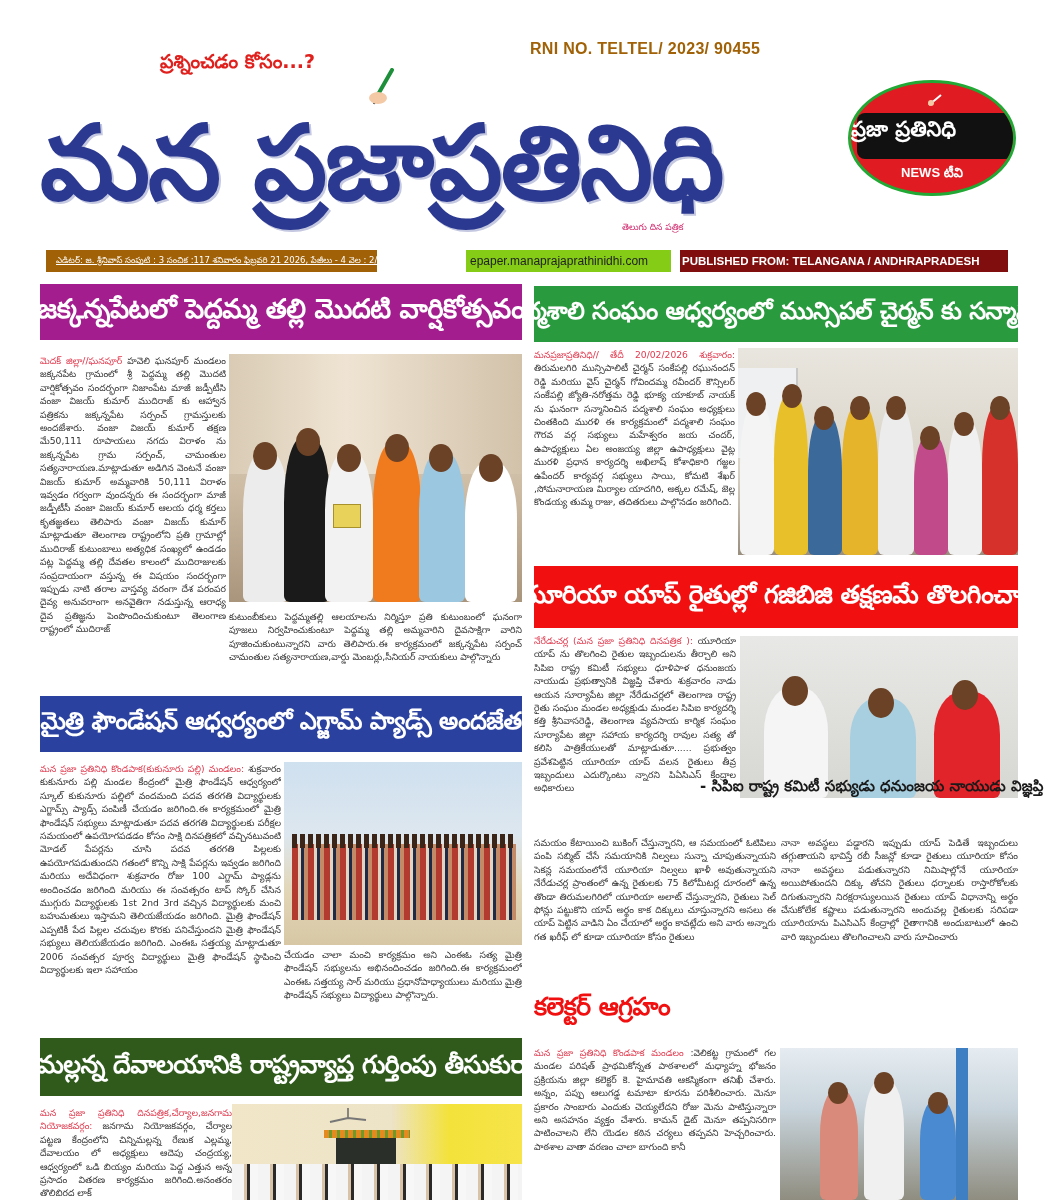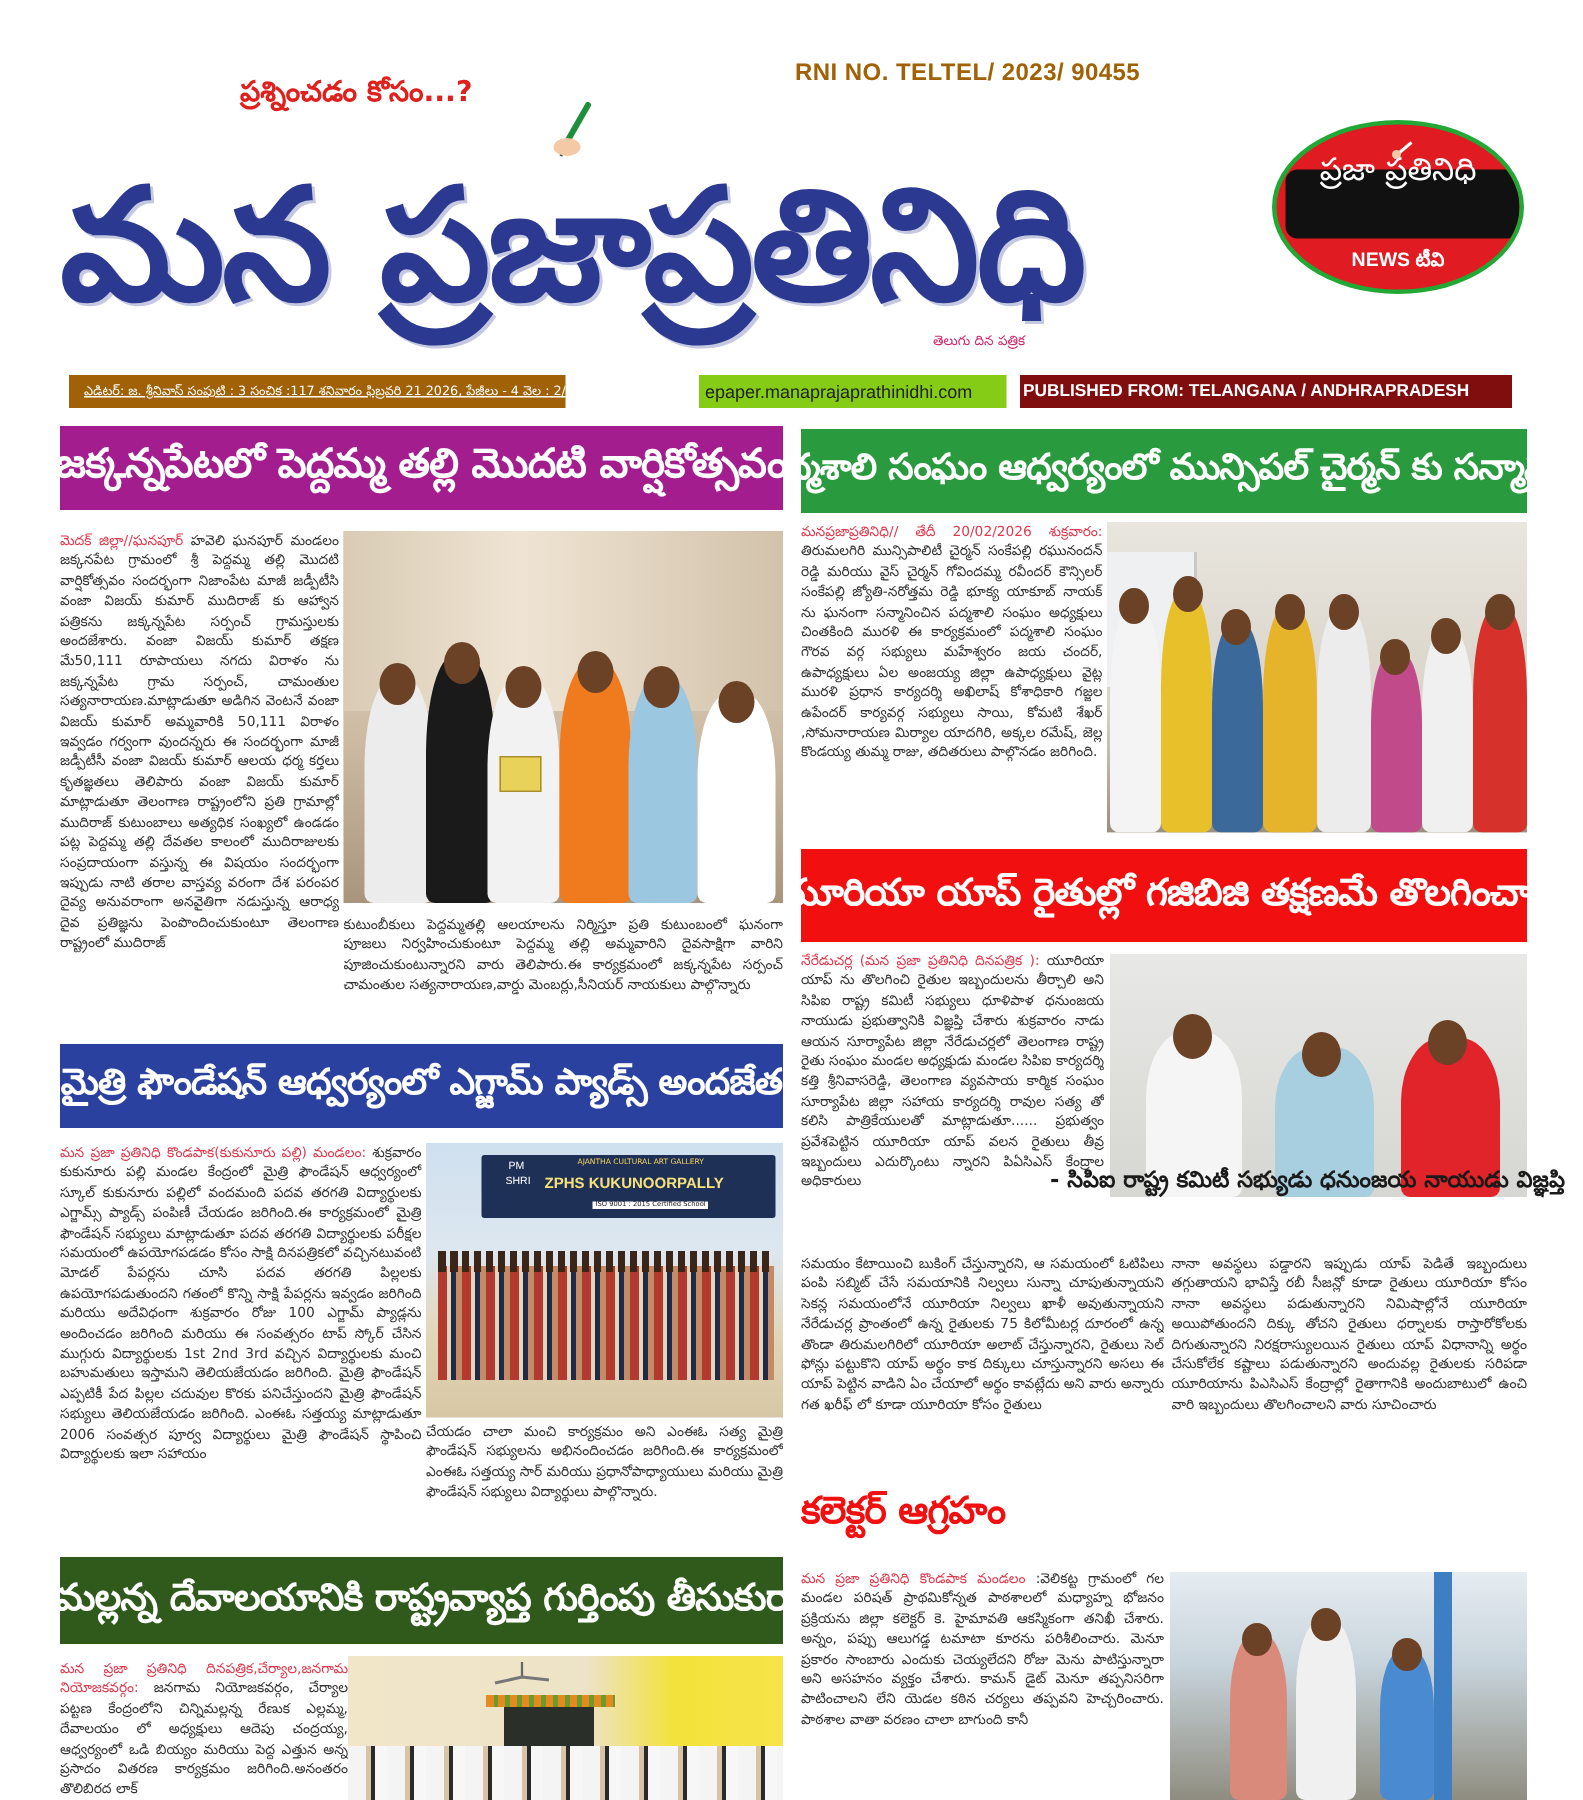--- a/index.html
+++ b/index.html
@@ -11,21 +11,21 @@
   .rni { position: absolute; left: 530px; top: 40px; font-family: "Liberation Sans", sans-serif; font-weight: bold; font-size: 16px; color: #a16207; letter-spacing: 0.3px; }
   .pen { position: absolute; left: 362px; top: 68px; width: 40px; height: 42px; }
   .title-main { position: absolute; left: 40px; top: 88px; width: 790px; height: 150px; display: flex; align-items: center;
     font-family: "DejaVu Sans", sans-serif; font-weight: bold; font-size: 104px; color: #2b3990;
     letter-spacing: -2px; line-height: 1; white-space: nowrap;
     text-shadow: 2px 2px 0 #c4c8e0, -1px -1px 0 #ffffff; text-align: center; }
   .title-sub { position: absolute; left: 622px; top: 222px; font-size: 9px; color: #d1266b; }
 
   .logo { position: absolute; left: 848px; top: 80px; width: 168px; height: 116px; border-radius: 50%; background: #e11b22; border: 3px solid #22a834; overflow: hidden; }
   .logo-band { position: absolute; left: 6px; top: 30px; width: 156px; height: 46px; background: #111; border-radius: 8px; }
-  .logo-text { position: absolute; left: 0; top: 18px; width: 100%; text-align: center; color: #ffffff; font-weight: normal; font-size: 21px; white-space: nowrap; }
+  .logo-text { position: absolute; left: 0; top: 34px; width: 100%; text-align: left; color: #ffffff; font-weight: bold; font-size: 21px; white-space: nowrap; }
   .logo-news { position: absolute; left: 0; top: 82px; width: 100%; text-align: center; color: #ffffff; font-family: "Liberation Sans", sans-serif; font-weight: bold; font-size: 13px; }
   .logo-pen { position: absolute; left: 76px; top: 10px; width: 16px; height: 14px; }
 
   .info-bar { position: absolute; top: 250px; height: 22px; display: flex; align-items: center; white-space: nowrap; overflow: hidden; }
   .bar-editor { left: 46px; width: 331px; background: #a16207; color: #ffffff; font-size: 8.5px; padding-left: 10px; text-decoration: underline; }
   .bar-url { left: 466px; width: 205px; background: #84cc16; color: #222; font-family: "Liberation Sans", sans-serif; font-size: 12px; padding-left: 4px; }
   .bar-pub { left: 680px; width: 328px; background: #800e0e; color: #ffffff; font-family: "Liberation Sans", sans-serif; font-weight: bold; font-size: 11.5px; padding-left: 2px; }
 
   
   .banner { position: absolute; display: flex; align-items: center; justify-content: center; color: #ffffff; font-weight: bold; white-space: nowrap; overflow: hidden; letter-spacing: -0.5px; }
@@ -160,27 +160,20 @@
 <article>
   <div class="banner" style="left:40px; top:696px; width:482px; height:56px; background:#2a41a0; font-size:24px;">
     <span>మైత్రి ఫౌండేషన్ ఆధ్వర్యంలో ఎగ్జామ్ ప్యాడ్స్ అందజేత</span>
   </div>
   <div class="body-text" style="left:40px; top:762px; width:241px; height:262px;">
     <span class="dateline">మన ప్రజా ప్రతినిధి కొండపాక(కుకునూరు పల్లి) మండలం:</span>
     <span>శుక్రవారం కుకునూరు పల్లి మండల కేంద్రంలో మైత్రి ఫౌండేషన్ ఆధ్వర్యంలో స్కూల్ కుకునూరు పల్లిలో వందమంది పదవ తరగతి విద్యార్థులకు ఎగ్జామ్స్ ప్యాడ్స్ పంపిణీ చేయడం జరిగింది.ఈ కార్యక్రమంలో మైత్రి ఫౌండేషన్ సభ్యులు మాట్లాడుతూ పదవ తరగతి విద్యార్థులకు పరీక్షల సమయంలో ఉపయోగపడడం కోసం సాక్షి దినపత్రికలో వచ్చినటువంటి మోడల్ పేపర్లను చూసి పదవ తరగతి పిల్లలకు ఉపయోగపడుతుందని గతంలో కొన్ని సాక్షి పేపర్లను ఇవ్వడం జరిగింది మరియు అదేవిధంగా శుక్రవారం రోజు 100 ఎగ్జామ్ ప్యాడ్లను అందించడం జరిగింది మరియు ఈ సంవత్సరం టాప్ స్కోర్ చేసిన ముగ్గురు విద్యార్థులకు 1st 2nd 3rd వచ్చిన విద్యార్థులకు మంచి బహుమతులు ఇస్తామని తెలియజేయడం జరిగింది. మైత్రి ఫౌండేషన్ ఎప్పటికీ పేద పిల్లల చదువుల కొరకు పనిచేస్తుందని మైత్రి ఫౌండేషన్ సభ్యులు తెలియజేయడం జరిగింది. ఎంఈఓ సత్తయ్య మాట్లాడుతూ 2006 సంవత్సర పూర్వ విద్యార్థులు మైత్రి ఫౌండేషన్ స్థాపించి విద్యార్థులకు ఇలా సహాయం</span>
   </div>
   <div class="img-box" style="left:284px; top:762px; width:238px; height:183px; background:#c9d7e6;">
     <div class="scene" style="background:linear-gradient(180deg,#cfe0ef 0%,#dde7ef 40%,#e2d6b8 70%,#d7c7a4 100%);"></div>
-    <div style="position:absolute; left:37px; top:8px; width:196px; height:42px; background:#1f3057; border-radius:2px;">
-      <div style="position:absolute; left:64px; top:2px; font-size:5px; color:#f4d35e; white-space:nowrap;">AJANTHA CULTURAL ART GALLERY</div>
-      <div style="position:absolute; left:18px; top:4px; font-size:7px; color:#ffffff; font-family:'Liberation Sans',sans-serif;">PM</div>
-      <div style="position:absolute; left:16px; top:14px; font-size:7px; color:#ffffff; font-family:'Liberation Sans',sans-serif;">SHRI</div>
-      <div style="position:absolute; left:42px; top:14px; font-size:10px; font-weight:bold; color:#f6e27a; white-space:nowrap; font-family:'Liberation Sans',sans-serif;">ZPHS KUKUNOORPALLY</div>
-      <div style="position:absolute; left:74px; top:31px; font-size:4.5px; color:#111; background:#ffffff; padding:0 2px; white-space:nowrap;">ISO 9001 : 2015 Certified School</div>
-    </div>
     <div style="position:absolute; left:8px; top:82px; width:224px; height:76px; background:repeating-linear-gradient(90deg,#b23a2e 0 6px,#e3d3c0 6px 9px,#1f2a44 9px 12px,#c28a66 12px 16px);"></div>
     <div style="position:absolute; left:8px; top:72px; width:224px; height:14px; background:repeating-linear-gradient(90deg,#3a2518 0 5px,transparent 5px 8px);"></div>
   </div>
   <div class="body-text" style="left:284px; top:948px; width:238px; height:70px;">
     <span>చేయడం చాలా మంచి కార్యక్రమం అని ఎంఈఓ సత్య మైత్రి ఫౌండేషన్ సభ్యులను అభినందించడం జరిగింది.ఈ కార్యక్రమంలో ఎంఈఓ సత్తయ్య సార్ మరియు ప్రధానోపాధ్యాయులు మరియు మైత్రి ఫౌండేషన్ సభ్యులు విద్యార్థులు పాల్గొన్నారు.</span>
   </div>
 </article>
 
 <article>
   <div class="banner" style="left:534px; top:988px; width:484px; height:42px; font-size:25px; justify-content:flex-start; background:transparent;">

